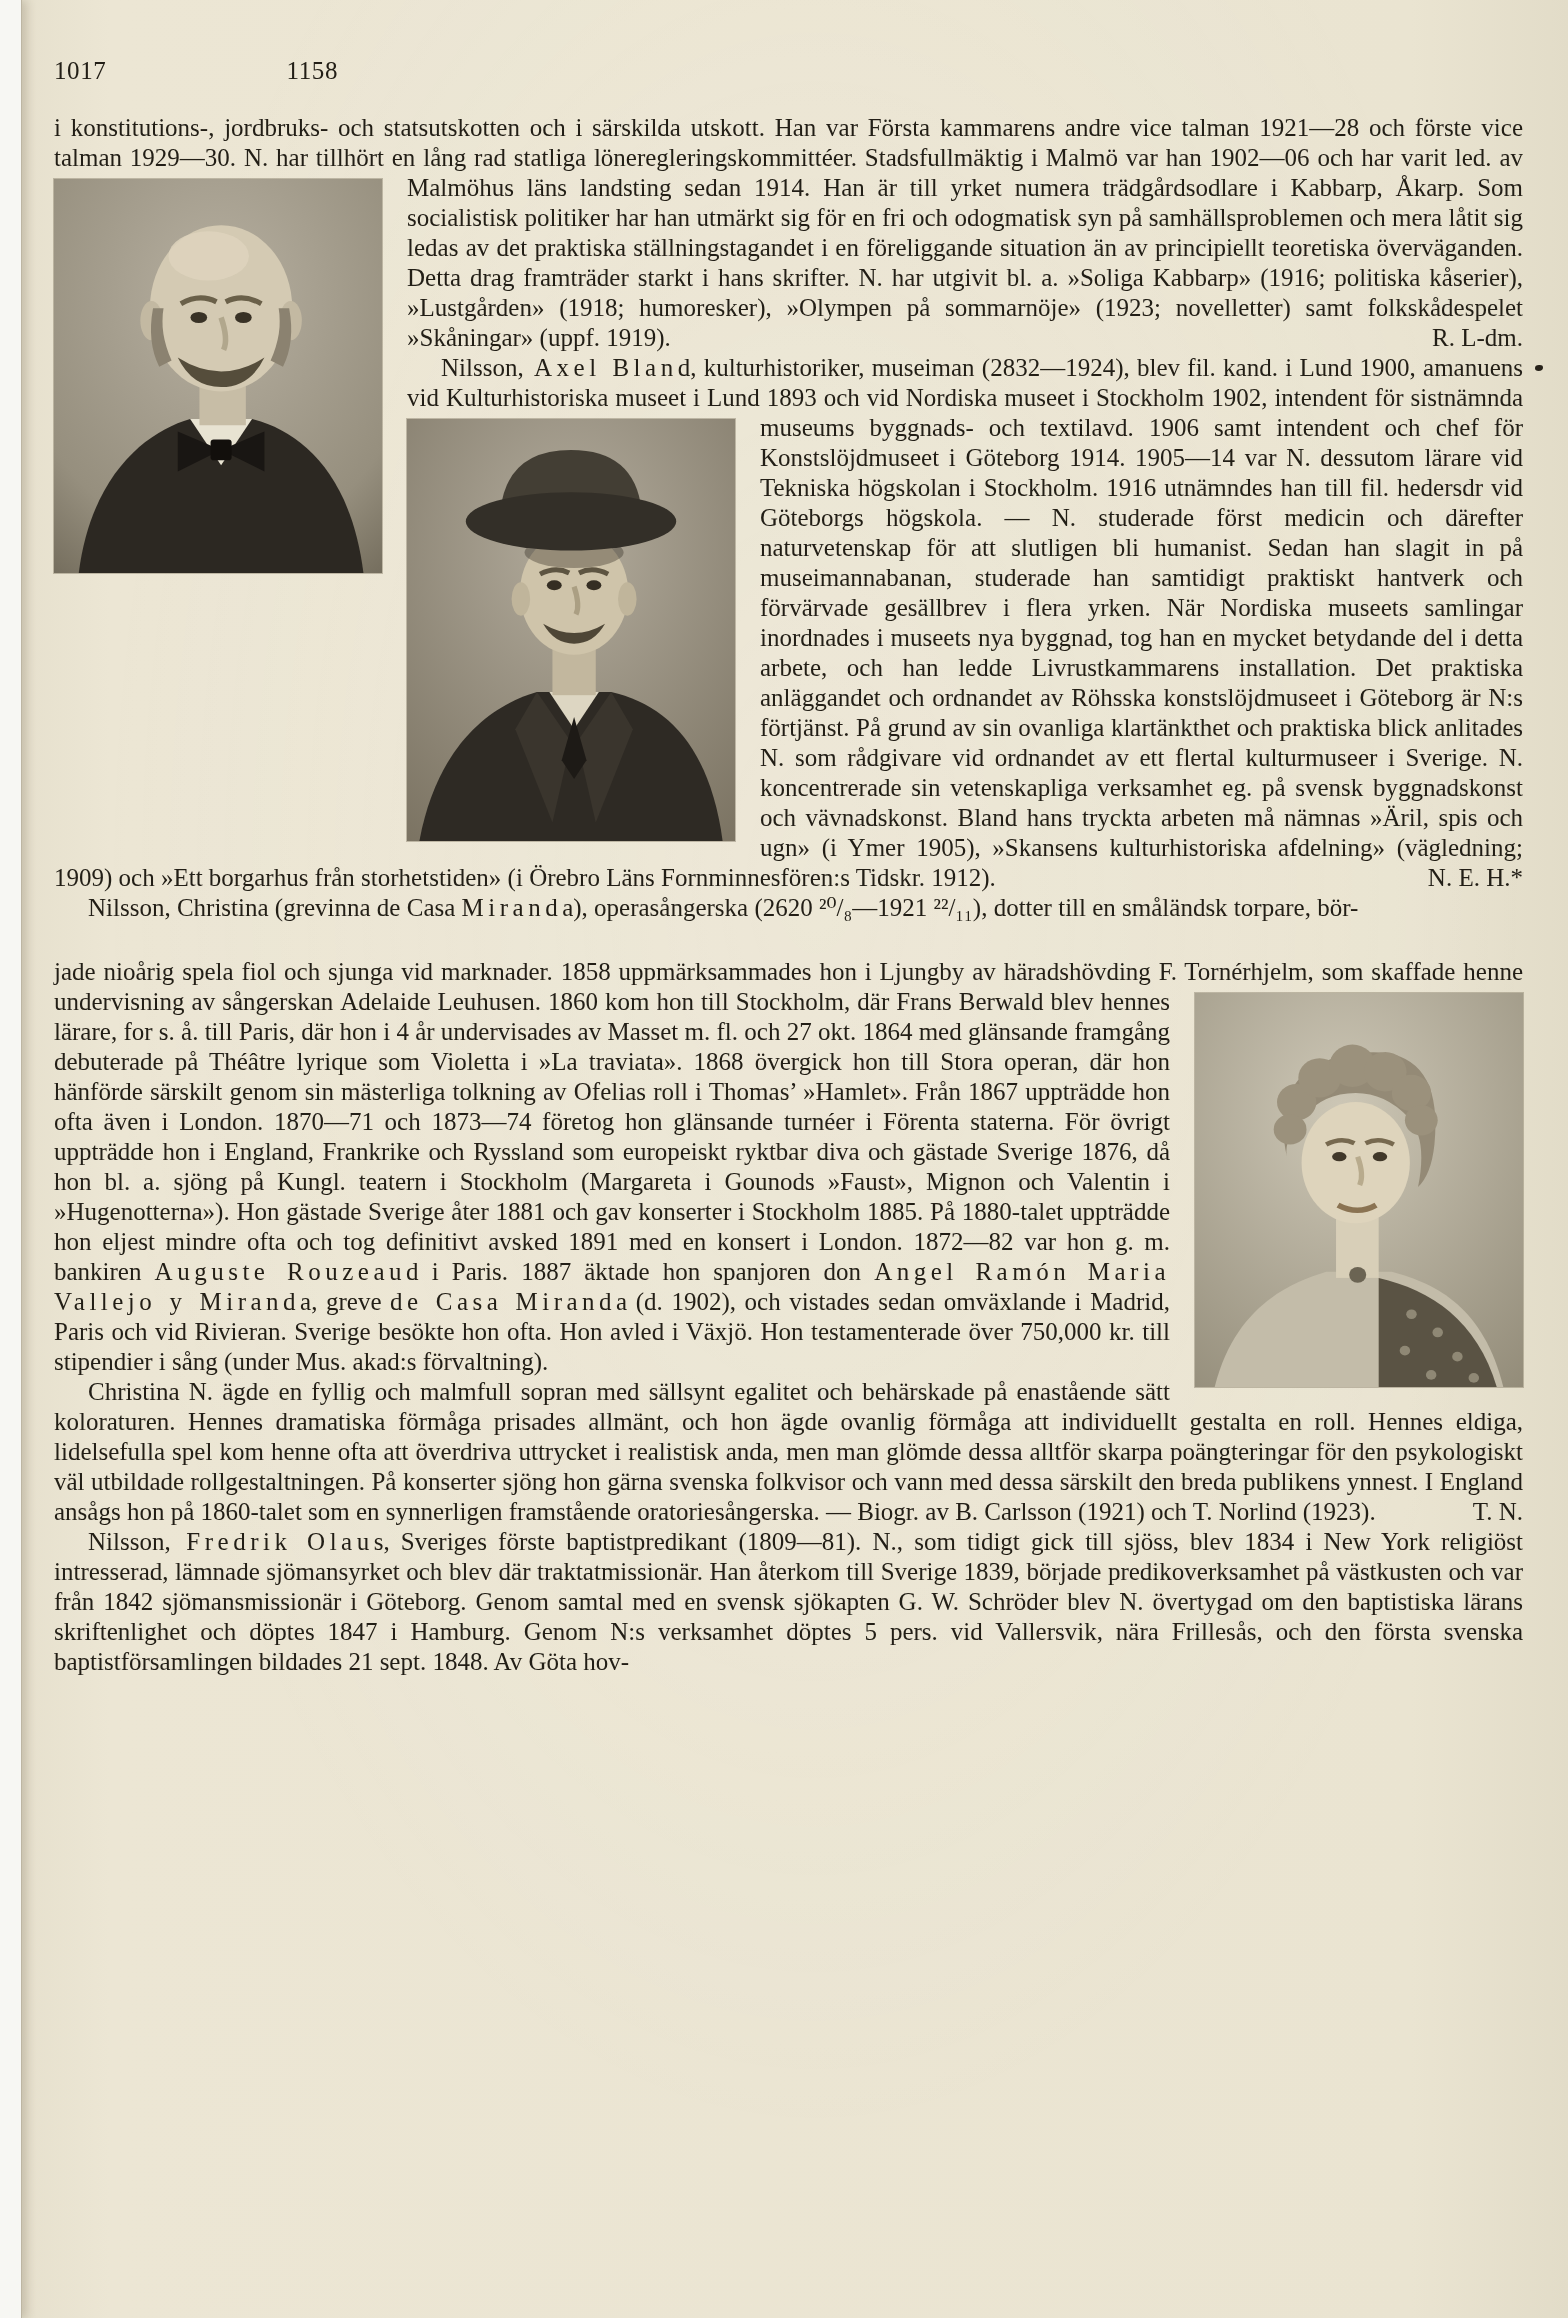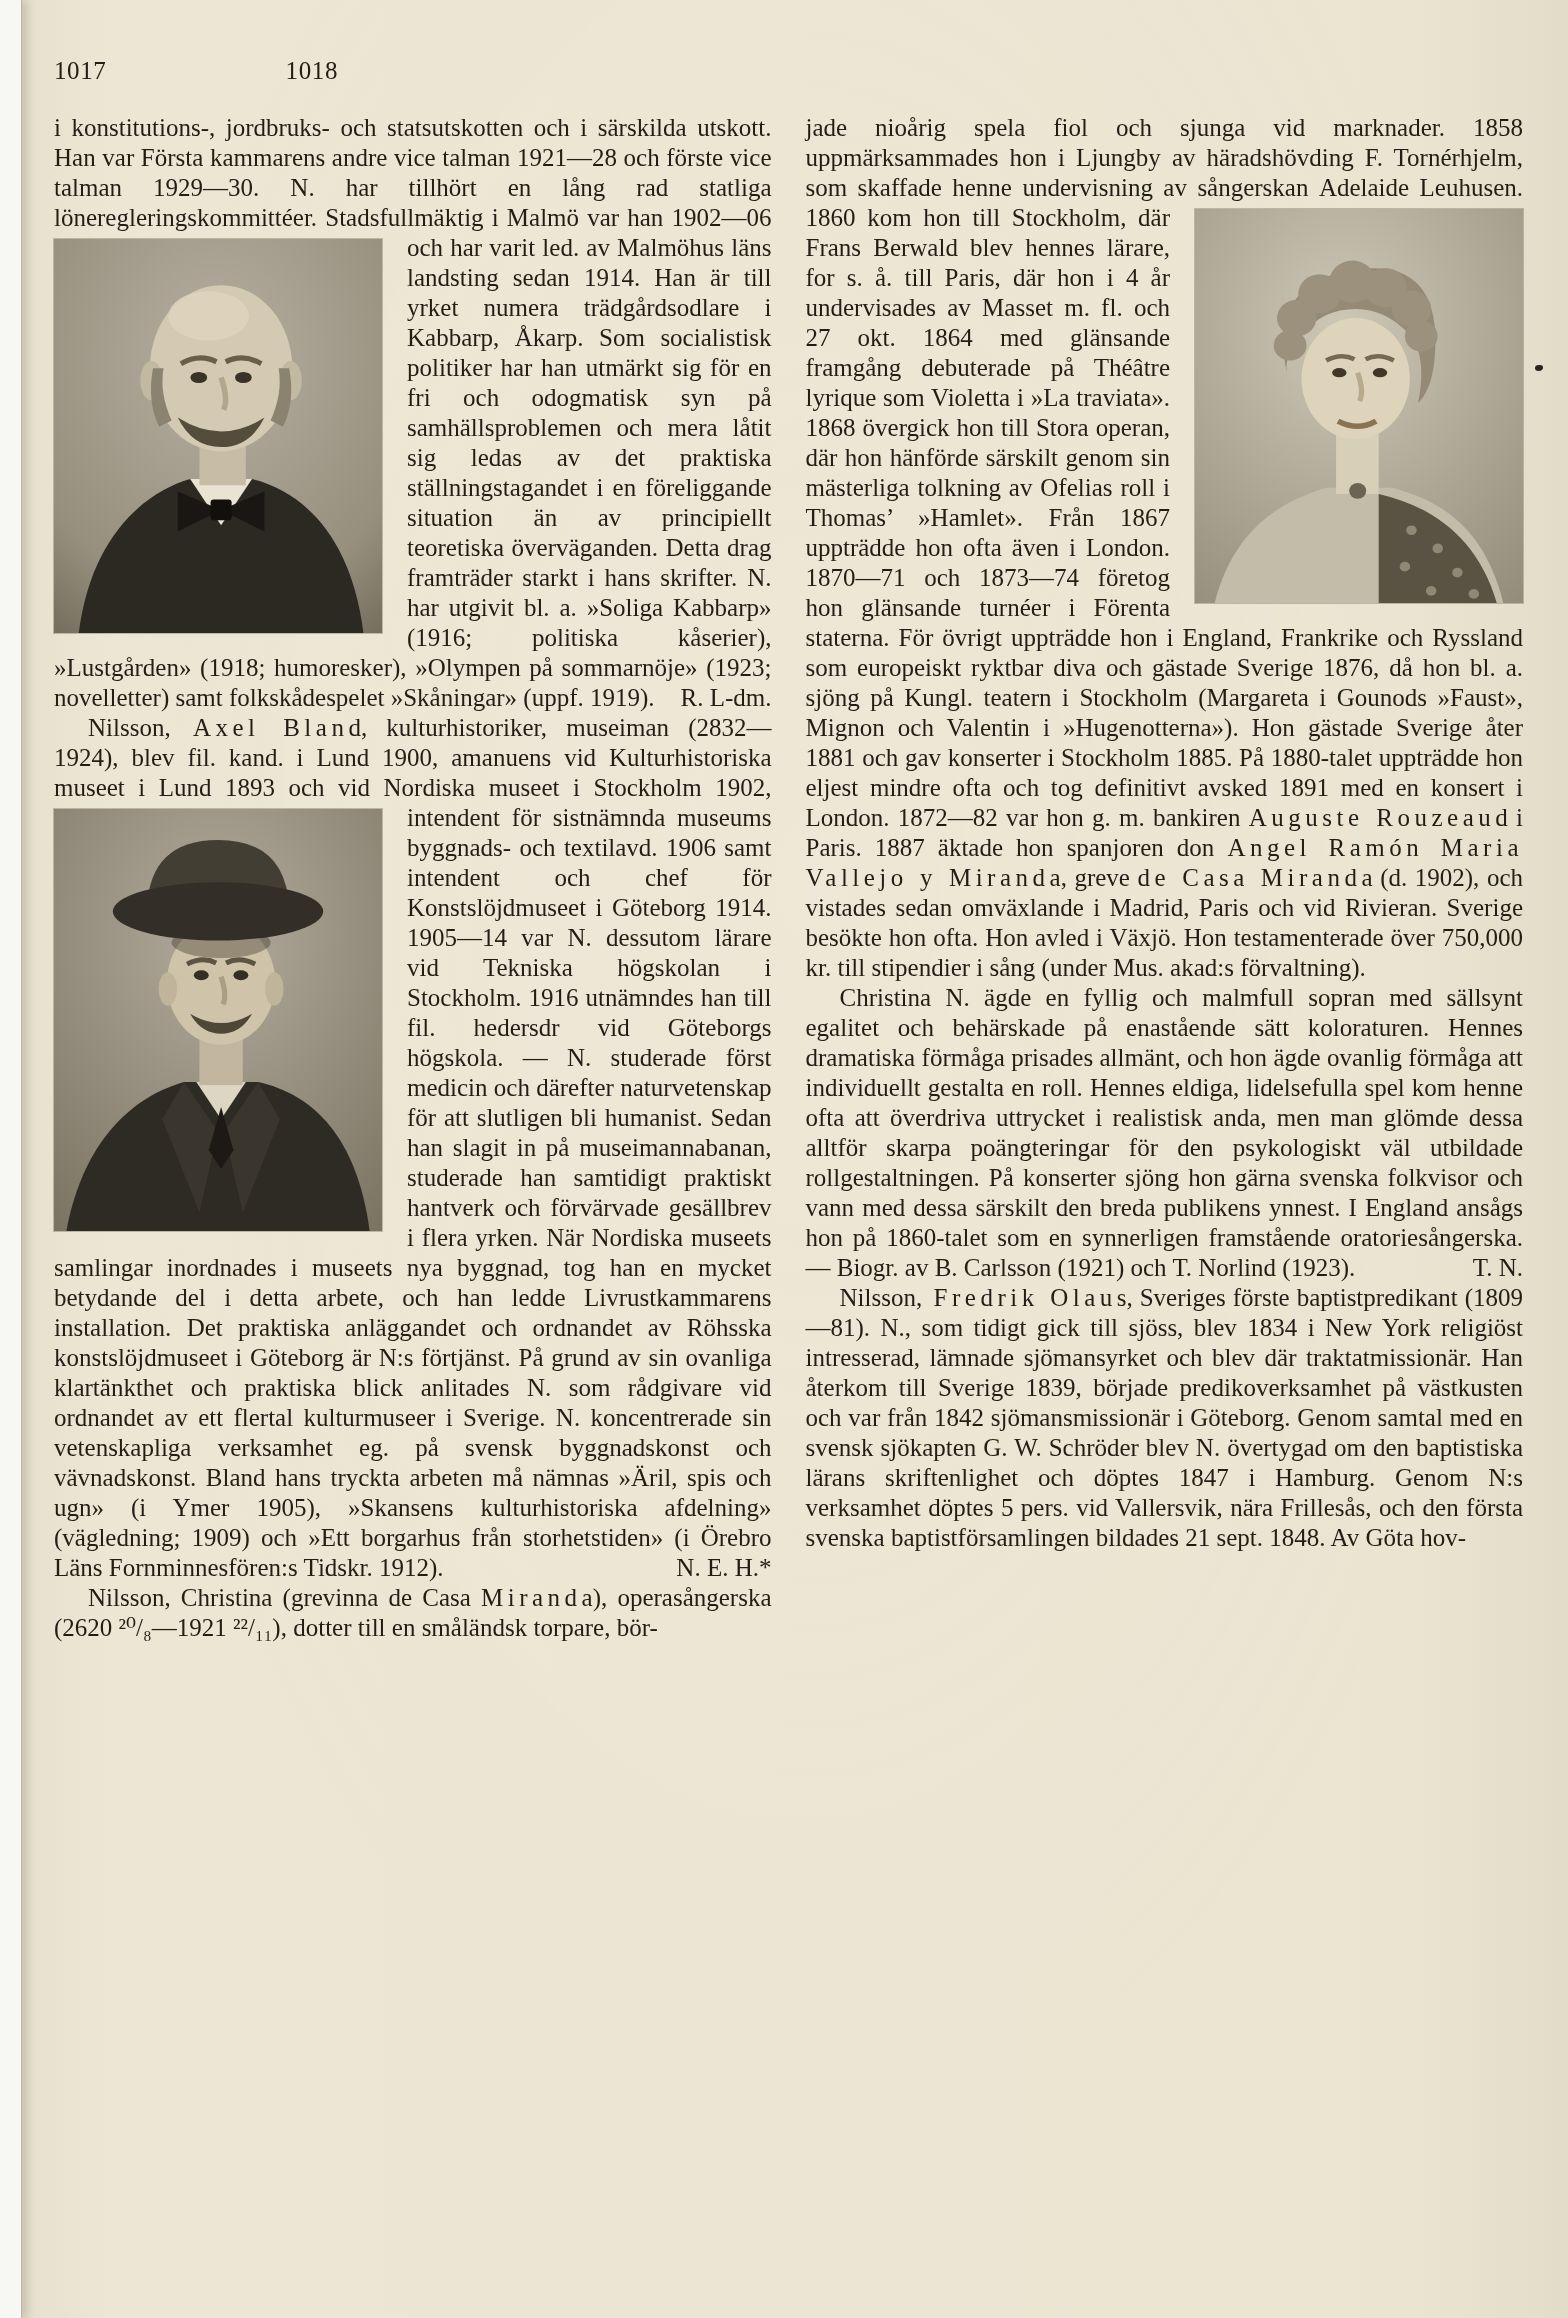--- a/index.html
+++ b/index.html
@@ -17,21 +17,21 @@
     background:#f7f7f3; border-right:1.8px solid #bdb6a3;
     box-shadow:5px 0 10px rgba(90,78,55,.22);
   }
   .page-inner { position:absolute; left:54px; right:46px; top:57px; }
 
   .running-head { display:flex; align-items:flex-end; font-size:25px; line-height:1.1; }
   .running-head .pn { width:142px; letter-spacing:0.6px; }
   .running-head .pn.right { text-align:right; }
   .running-head .title { flex:1; text-align:center; font-weight:700; letter-spacing:0.3px; }
 
-  .columns { display:flex; gap:34px; margin-top:28px; }
+  .columns { display:flex; gap:34px; margin-top:28px;flex-direction:column; }
   .col { flex:1; min-width:0; font-size:25px; line-height:30px; text-align:justify; }
   .col p { margin:0; text-indent:34px; }
   .col p.cont { text-indent:0; }
 
   .headword { font-weight:400; }
   .sperr { letter-spacing:.18em; margin-right:-.18em; }
   .sig { float:right; padding-left:18.5px; }
 
   .photo {
     float:left; width:328px; height:394px; margin:6.2px 25px 8.6px 0;
@@ -48,21 +48,21 @@
 </head>
 <body>
 
 <div class="scan-edge"></div>
 <div class="ink-speck"></div>
 
 <div class="page-inner">
 
   <div class="running-head">
     <span class="pn">1017</span>
-    <span class="pn right">1018</span>
+    <span class="pn right">1158</span>
   </div>
 
   <div class="columns">
 
     <div class="col">
 
       <p class="cont"><span>i konstitutions-, jordbruks- och statsutskotten och i särskilda utskott. Han var Första kammarens andre vice talman 1921—28 och förste vice talman 1929—30. N. har tillhört en lång rad statliga löneregleringskommittéer. Stadsfullmäktig i Malmö var han </span><span class="photo" role="img" aria-label="portrait photograph of bald man with moustache and bow tie">
             <svg viewBox="0 0 106 128" preserveAspectRatio="none" aria-hidden="true">
             <defs>
               <radialGradient id="pbg1" cx="50%" cy="30%" r="90%">

